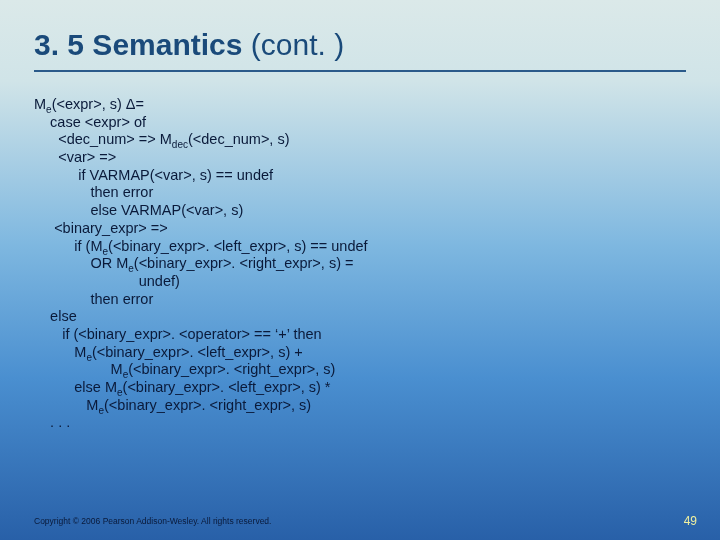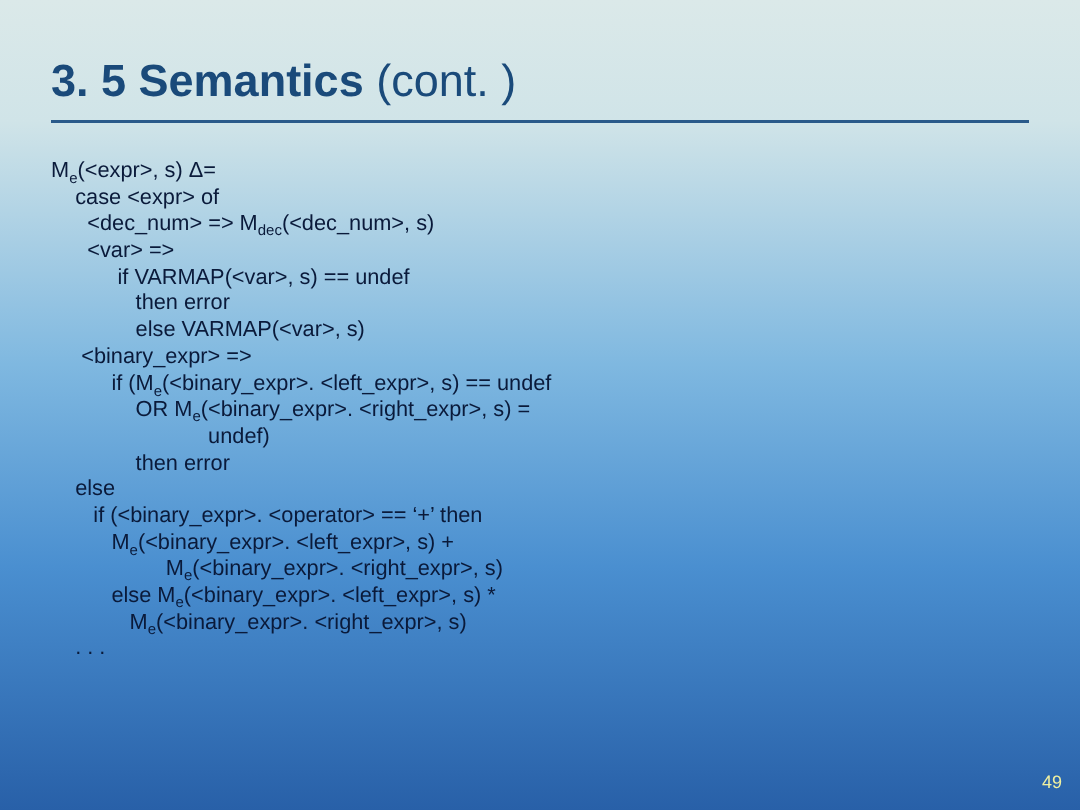--- a/index.html
+++ b/index.html
@@ -5,21 +5,21 @@
   * { margin: 0; padding: 0; box-sizing: border-box; }
   html, body { width: 720px; height: 540px; overflow: hidden; }
   body {
     font-family: Verdana, Arial, sans-serif;
     background: linear-gradient(to bottom, #dbe9e9 0%, #d0e4e8 15%, #7fb8e0 45%, #4a8fd0 70%, #2860a8 100%);
   }
   .slide {
     width: 720px;
     height: 540px;
     position: relative;
-    padding: 38px 34px 0 34px;
+    padding: 28px 34px 0 34px;
   }
   .title {
     font-size: 30px;
     font-weight: bold;
     color: #1a4a7a;
     margin-bottom: 8px;
   }
   .title .paren {
     font-weight: normal;
   }
@@ -44,21 +44,21 @@
   .footer {
     position: absolute;
     bottom: 14px;
     left: 34px;
     font-size: 8.5px;
     color: #0a1a3a;
   }
   .pagenum {
     position: absolute;
     bottom: 12px;
-    right: 12px;
+    right: 23px;
     font-size: 12px;
     color: #f0f0a0;
   }
 </style>
 </head>
 <body>
 
 <div class="slide">
   <div class="title">
     <span>3. 5 Semantics</span><span class="paren"> (cont. )</span>
@@ -76,14 +76,15 @@
               OR M<sub>e</sub>(&lt;binary_expr&gt;. &lt;right_expr&gt;, s) =
                           undef)
               then error
     else
        if (&lt;binary_expr&gt;. &lt;operator&gt; == ‘+’ then
           M<sub>e</sub>(&lt;binary_expr&gt;. &lt;left_expr&gt;, s) +
                    M<sub>e</sub>(&lt;binary_expr&gt;. &lt;right_expr&gt;, s)
           else M<sub>e</sub>(&lt;binary_expr&gt;. &lt;left_expr&gt;, s) *
              M<sub>e</sub>(&lt;binary_expr&gt;. &lt;right_expr&gt;, s)
     . . .</div>
+  <div class="footer">Copyright © 2006 Pearson Addison-Wesley. All rights reserved.</div>
   <div class="pagenum">49</div>
 </div>
 
 </body></html>

